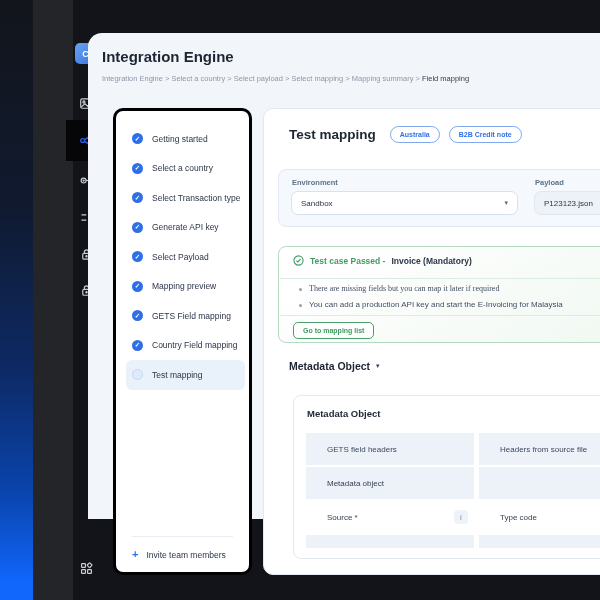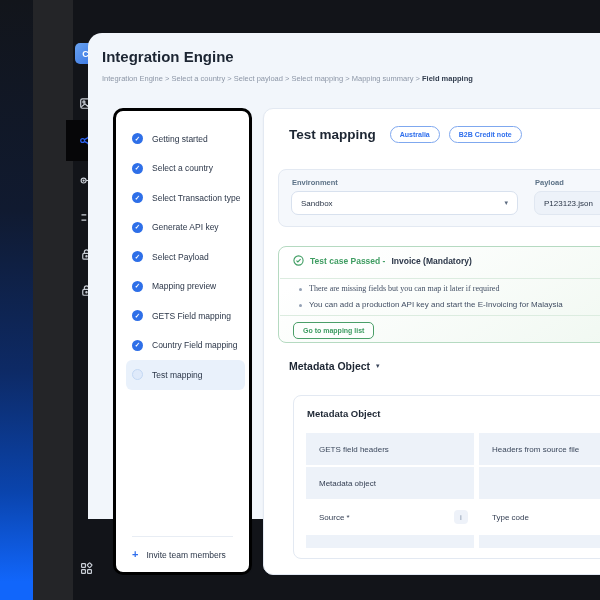--- a/index.html
+++ b/index.html
@@ -20,21 +20,21 @@
   .nav-tile { position:absolute; left:33px; top:120px; width:40px; height:41px; background:#060608;
     display:flex; align-items:center; justify-content:center; color:#2c63f2; }
   .nav-ic svg, .nav-tile svg { display:block; }
 
   
   .card { position:absolute; left:88px; top:33px; width:527px; height:486px;
     background:#f2f6fb; border-radius:14px 0 0 0; }
 
   .page-title { position:absolute; left:14px; top:15px; font-size:15px; font-weight:700; color:#1d2633; }
   .breadcrumb { position:absolute; left:14px; top:41px; font-size:7.5px; color:#8d97a7; }
-  .breadcrumb b { color:#333e4f; font-weight:700; }
+  .breadcrumb b { color:#333e4f; font-weight:400; }
 
   
   .stepper { position:absolute; left:25px; top:75px; width:139px; height:467px; background:#fff;
     border:3px solid #000000; border-radius:10px; box-shadow:0 1px 2px rgba(16,30,54,.05); }
   .steps { position:absolute; left:10px; top:13px; width:119px; }
   .step { height:29.5px; display:flex; align-items:center; gap:9px; padding:0 6px; border-radius:6px; }
   .step.active { background:#e9f1fb; }
   .step-check { width:11px; height:11px; border-radius:50%; background:#2e6fe8; color:#fff; flex:0 0 11px;
     font-size:6.5px; font-weight:700; display:flex; align-items:center; justify-content:center; }
   .step-pending { width:11px; height:11px; border-radius:50%; background:#dfeafa; border:1.5px solid #c3d8f4; flex:0 0 11px; }
@@ -85,21 +85,21 @@
 
   
   .section-head { position:absolute; left:25px; top:251px; display:flex; align-items:center; gap:6px; }
   .section-title { font-size:10.5px; font-weight:700; color:#1d2633; }
   .section-caret { font-size:7px; color:#39455a; }
   .meta-card { position:absolute; left:29px; top:286px; width:343px; height:164px; background:#fff;
     border:1px solid #e3e9f2; border-radius:8px; }
   .meta-title { position:absolute; left:13px; top:12px; font-size:9.5px; font-weight:700; color:#1d2633; }
   .mtable { position:absolute; left:12px; top:37px; width:323px; height:115px; overflow:hidden; }
   .trow { display:flex; gap:5px; height:32px; margin-bottom:2px; }
-  .tcell { display:flex; align-items:center; padding:0 13px; font-size:8px; color:#333e52; position:relative; }
+  .tcell { display:flex; align-items:center; padding:0 21px; font-size:8px; color:#333e52; position:relative; }
   .c1 { width:168px; flex:0 0 168px; } .c2 { flex:1; }
   .trow.light .tcell { background:#edf2f9; }
   .trow.thead .tcell { background:#edf2f9; color:#3c485c; font-weight:500; }
   .trow.white .tcell { background:#fff; }
   .info-chip { position:absolute; right:6px; top:9px; width:14px; height:14px; border-radius:4px;
     background:#eef2f9; color:#8393a8; font-size:8px; display:flex; align-items:center; justify-content:center; }
 </style>
 </head>
 <body>
 

